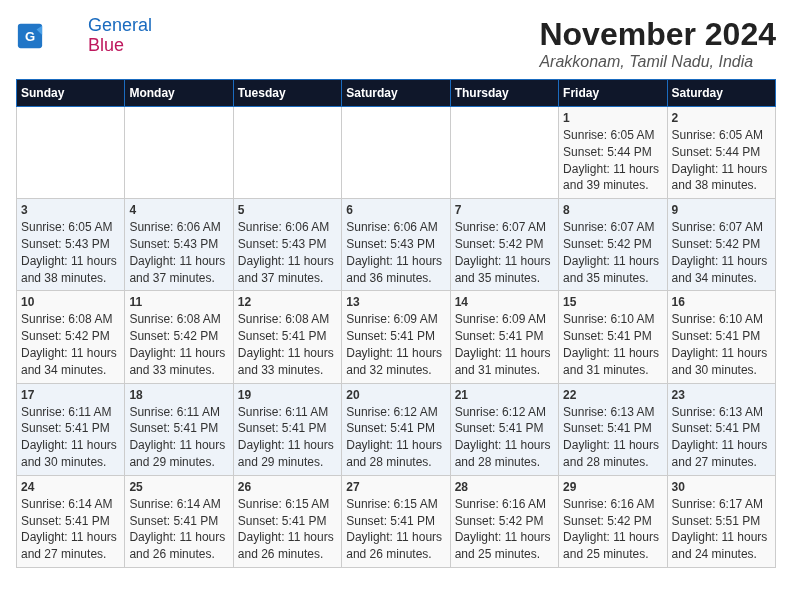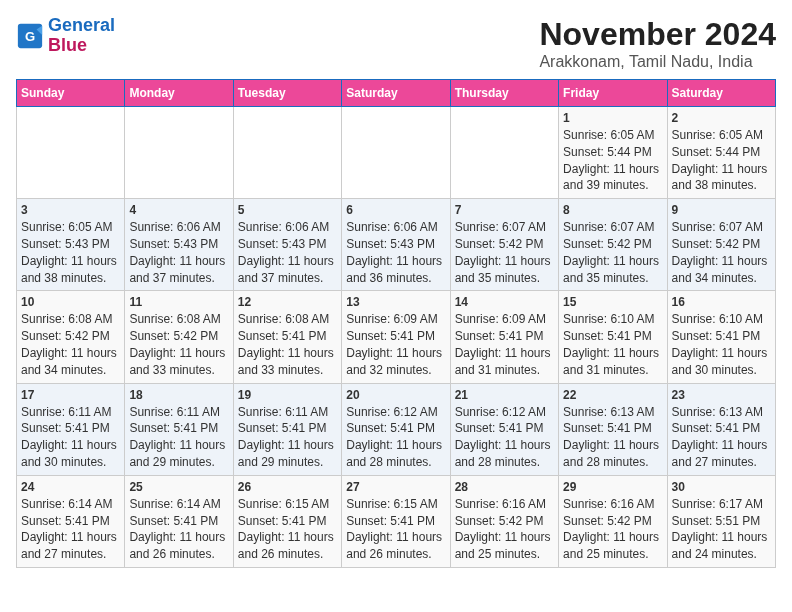--- a/index.html
+++ b/index.html
@@ -16,50 +16,52 @@
       justify-content: space-between;
       margin-bottom: 8px;
     }
     .logo {
       display: flex;
       align-items: center;
       gap: 4px;
     }
     .logo-text {
       font-size: 18px;
-      font-weight: bold;
+      font-weight: normal;
       color: #333;
       line-height: 1.1;
+      margin-left: 40px;
     }
     .logo-text span {
       color: #1a6bbf;
     }
     .logo-icon {
       width: 28px;
       height: 28px;
     }
     .title-section {
       text-align: left;
     }
     .month-title {
       font-size: 32px;
       font-weight: bold;
       color: #222;
     }
     .location-title {
       font-size: 16px;
       color: #555;
+      font-style: italic;
     }
     .calendar-table {
       width: 100%;
       border-collapse: collapse;
       table-layout: fixed;
     }
     .calendar-table thead tr th {
-      background-color: #ec4899;
+      background-color: #0f172a;
       color: #fff;
       font-size: 12px;
       font-weight: bold;
       padding: 6px 4px;
       text-align: left;
       border: 1px solid #1a6bbf;
     }
     .calendar-table tbody tr td {
       vertical-align: top;
       border: 1px solid #ccc;

